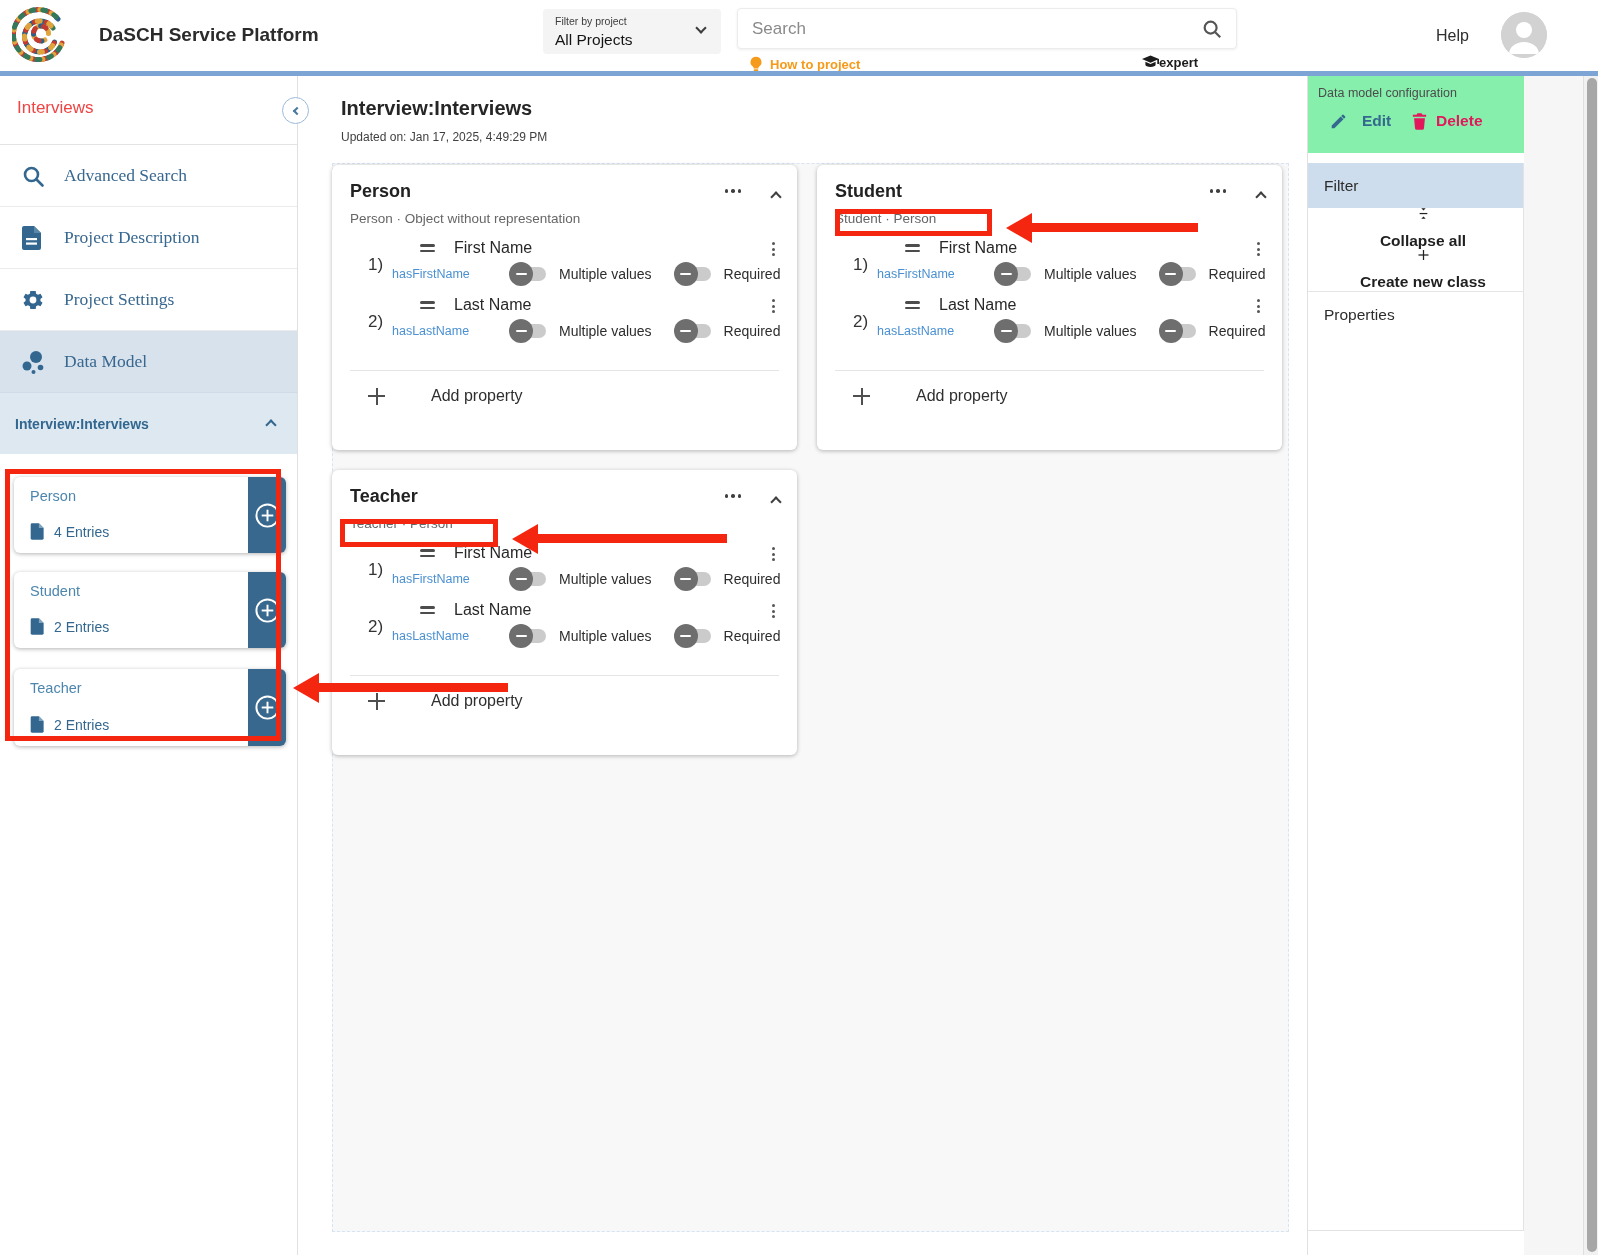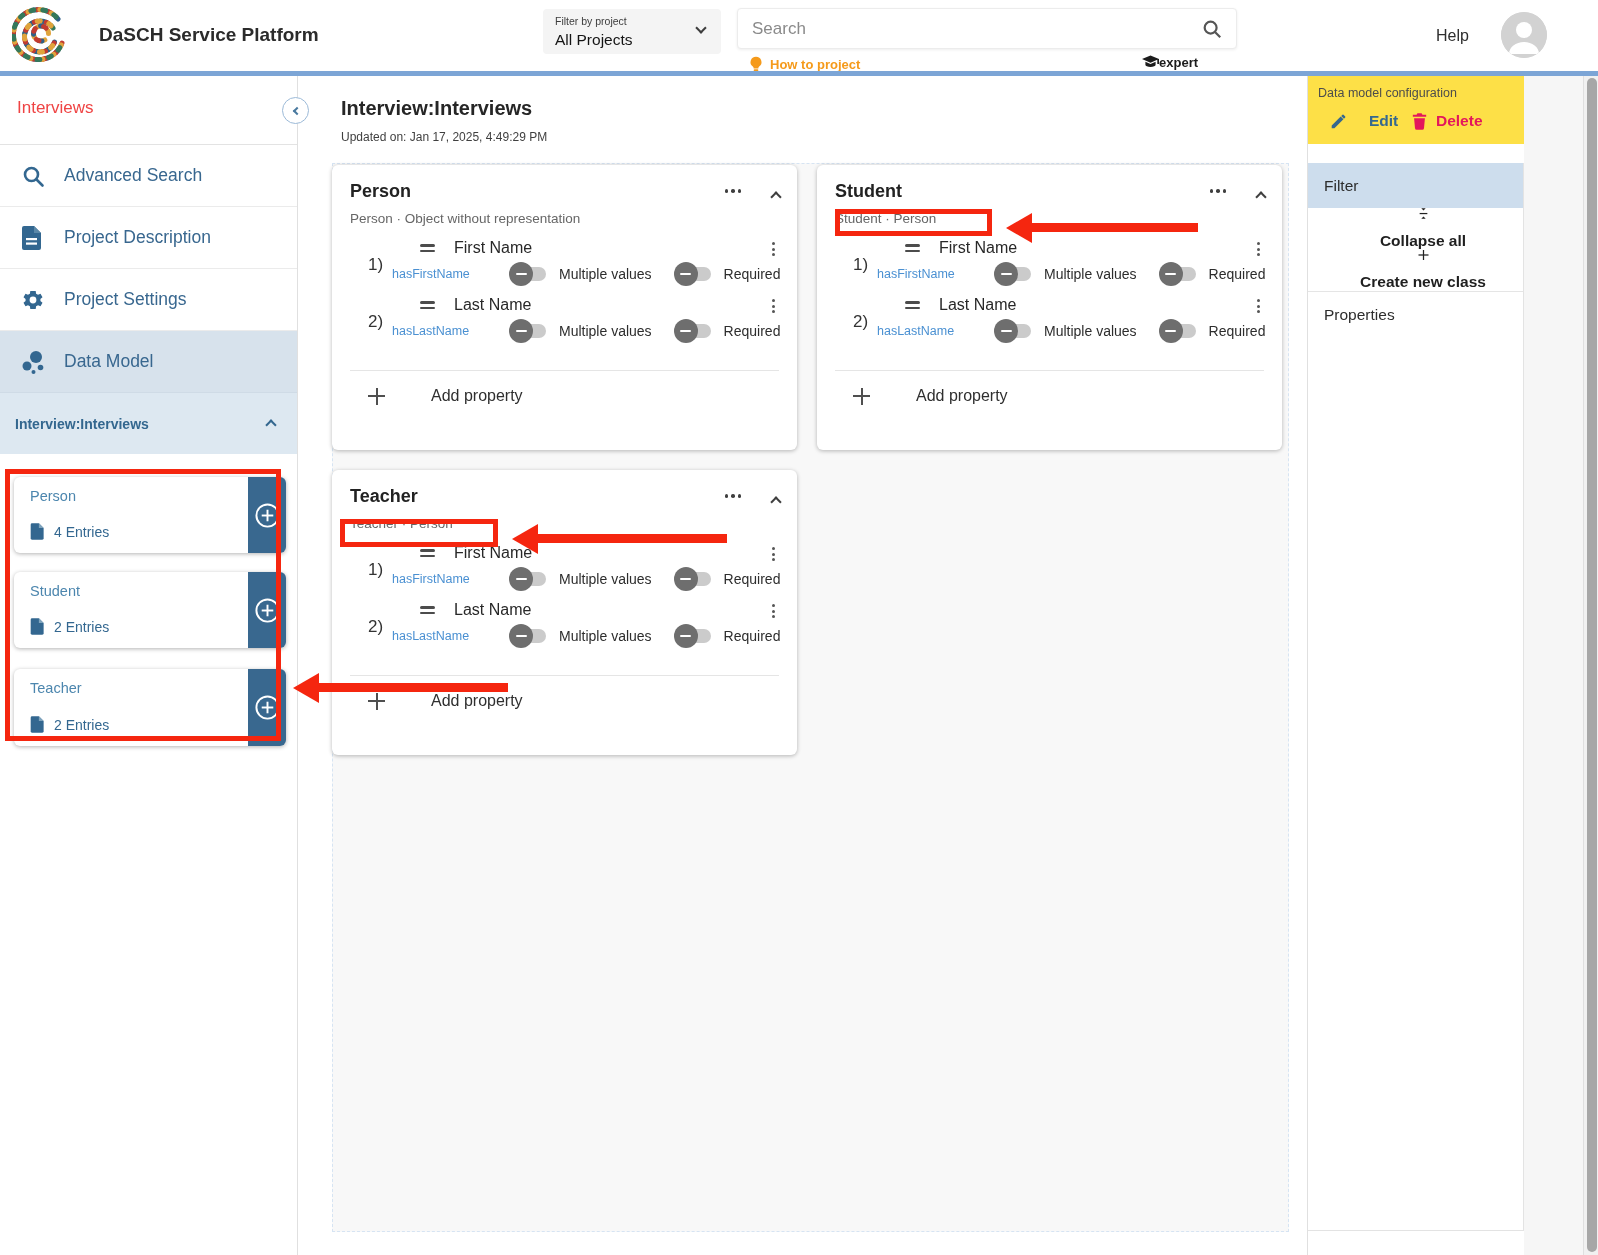--- a/index.html
+++ b/index.html
@@ -44,21 +44,21 @@
              border-right:1px solid #e0e0e0; z-index:5; }
   .sb-title-row { position:relative; height:69px; border-bottom:1px solid #e3e3e3; }
   .sb-title { position:absolute; left:17px; top:22px; font-size:17px; color:#ef4444; }
   .sb-collapse { position:absolute; left:282px; top:21px; width:27px; height:27px; border-radius:50%;
                  background:#fff; border:1px solid #9cbad8; color:#49799f; display:flex; align-items:center;
                  justify-content:center; cursor:pointer; z-index:6; }
   .sb-collapse .chev { width:6px; height:6px; margin-left:3px; }
   .nav-item { position:relative; height:62px; border-bottom:1px solid #ebebeb; display:flex;
               align-items:center; cursor:pointer; }
   .nav-item .ic { position:absolute; left:21px; width:26px; height:26px; display:flex; align-items:center; }
-  .nav-item .lbl { margin-left:64px; font-size:17.5px; color:#38678f; }
+  .nav-item .lbl { margin-left:64px; font-size:17.5px; color:#38678f;font-family:Liberation Serif, serif; }
   .nav-item.active { background:#d7e2ec; border-bottom:1px solid #cfdbe6; }
   .dm-row { position:relative; height:61px; background:#dde8f1; display:flex; align-items:center; cursor:pointer; }
   .dm-row .lbl { margin-left:15px; font-size:14px; font-weight:bold; color:#33678f; }
   .dm-row .chev { position:absolute; right:22px; top:28px; color:#33678f; }
 
   .class-item { position:absolute; left:14px; width:272px; height:76px; background:#fff; border-radius:6px;
                 box-shadow:0 1px 4px rgba(0,0,0,0.3); cursor:pointer; }
   .class-item.c0 { top:401px; } .class-item.c1 { top:496px; } .class-item.c2 { top:593px; height:77px; }
   .class-name { position:absolute; left:16px; top:11px; font-size:14.5px; color:#4c86ae; }
   .class-entries { position:absolute; left:16px; bottom:13px; display:flex; gap:9px; align-items:center;
@@ -102,23 +102,23 @@
   .tg-label { font-size:14px; color:#2d2d2d; }
   .pdivider { position:absolute; left:18px; right:18px; top:205px; border-top:1px solid #e5e5e5; }
   .add-row { position:absolute; left:36px; top:222px; display:flex; align-items:center; gap:46px; cursor:pointer; }
   .plus-ic { position:relative; width:17px; height:17px; }
   .plus-ic::before { content:""; position:absolute; left:0; top:7.5px; width:17px; height:2px; background:#4f4f4f; }
   .plus-ic::after { content:""; position:absolute; left:7.5px; top:0; width:2px; height:17px; background:#4f4f4f; }
   .add-label { font-size:16px; color:#2f2f2f; }
 
   
   .rp { position:absolute; left:1307px; top:76px; width:217px; height:1179px; border-left:1px solid #e0e0e0; }
-  .rp-top { position:absolute; top:0; left:0; width:100%; height:68px; background:#fde047; }
+  .rp-top { position:absolute; top:0; left:0; width:100%; height:77px; background:#86efac; }
   .rp-config-title { position:absolute; left:10px; top:10px; font-size:12.5px; color:#4c4c4c; }
-  .btn-edit { position:absolute; left:22px; top:36px; display:flex; gap:22px; align-items:center;
+  .btn-edit { position:absolute; left:22px; top:36px; display:flex; gap:15px; align-items:center;
               color:#35688f; font-size:15.5px; font-weight:bold; cursor:pointer; }
   .btn-delete { position:absolute; left:104px; top:36px; display:flex; gap:9px; align-items:center;
                 color:#e3175c; font-size:15.5px; font-weight:bold; cursor:pointer; }
   .rp-panel { position:absolute; top:87px; left:0; width:216px; height:1068px; background:#fff;
               border:1px solid #e3e3e3; border-top:none; border-left:none; }
   .rp-classes-hdr { height:45px; background:#cddded; display:flex; align-items:center; padding-left:16px;
                     font-size:15.5px; color:#2d2d2d; }
   .rp-item { height:42px; display:flex; align-items:center; padding-left:15px; gap:13px; font-size:15.5px;
              color:#1f1f1f; font-weight:bold; cursor:pointer;flex-direction:column; }
   .rp-item.last { border-bottom:1px solid #e5e5e5; }

